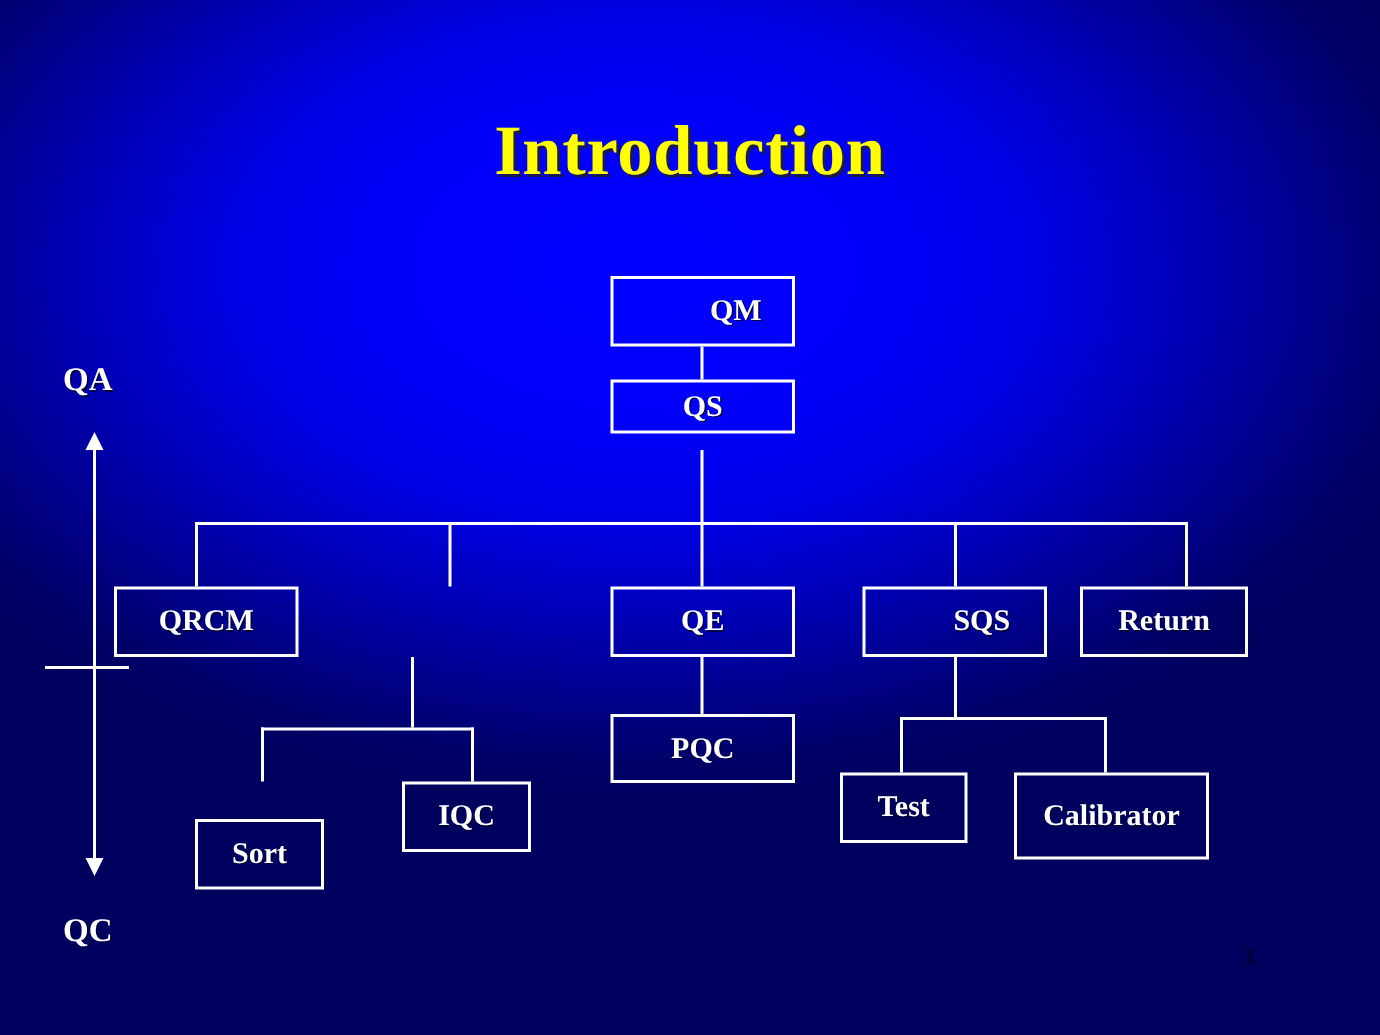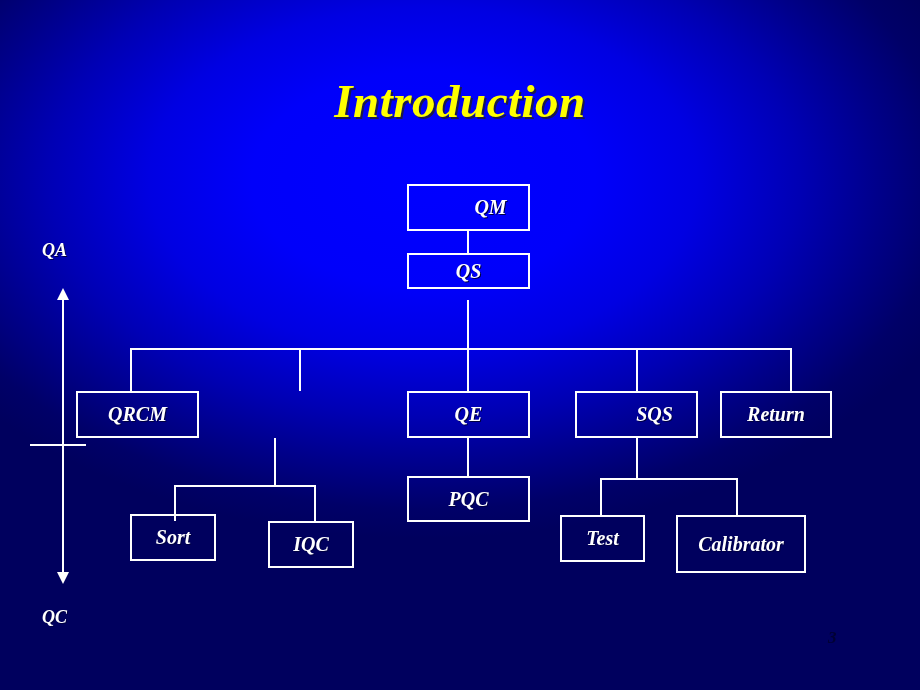--- a/index.html
+++ b/index.html
@@ -18,21 +18,20 @@
     height: 690px;
     background: radial-gradient(ellipse 62% 52% at 46% 26%,
                 #0000ff 0%,
                 #0000fa 30%,
                 #0000e2 48%,
                 #0000b4 66%,
                 #00008a 80%,
                 #000068 92%,
                 #00005e 100%);
     overflow: hidden;
-    font-style: italic;
   }
 
   
   #title {
     position: absolute;
     left: 0;
     top: 76px;
     width: 920px;
     text-align: center;
     font-size: 47px;
@@ -65,21 +64,21 @@
     background: #ffffff;
   }
   .vline { width: 2px; }
   .hline { height: 2px; }
 
   
   .axis-label {
     position: absolute;
     color: #ffffff;
     font-weight: bold;
-    font-size: 18px;
+    font-size: 22px;
     text-shadow: 1px 1px 0 #000040;
   }
   #axis-shaft {
     position: absolute;
     left: 62px;
     top: 298px;
     width: 2px;
     height: 278px;
     background: #ffffff;
   }
@@ -158,21 +157,21 @@
 
 
   <div class="node" style="left:407px; top:391px; width:123px; height:47px;">QE</div>
 
   <div class="node" style="left:575px; top:391px; width:123px; height:47px;padding-left:36px;">SQS</div>
 
   <div class="node" style="left:720px; top:391px; width:112px; height:47px;">Return</div>
 
   <div class="node" style="left:407px; top:476px; width:123px; height:46px;">PQC</div>
 
-  <div class="node" style="left:130px; top:514px; width:86px; height:47px;">Sort</div>
+  <div class="node" style="left:130px; top:546px; width:86px; height:47px;">Sort</div>
 
   <div class="node" style="left:560px; top:515px; width:85px; height:47px;">Test</div>
 
   <div class="node" style="left:268px; top:521px; width:86px; height:47px;">IQC</div>
 
   <div class="node" style="left:676px; top:515px; width:130px; height:58px;">Calibrator</div>
 
   <div class="axis-label" style="left:42px; top:240px;">QA</div>
 
   <div id="axis-shaft"></div>

